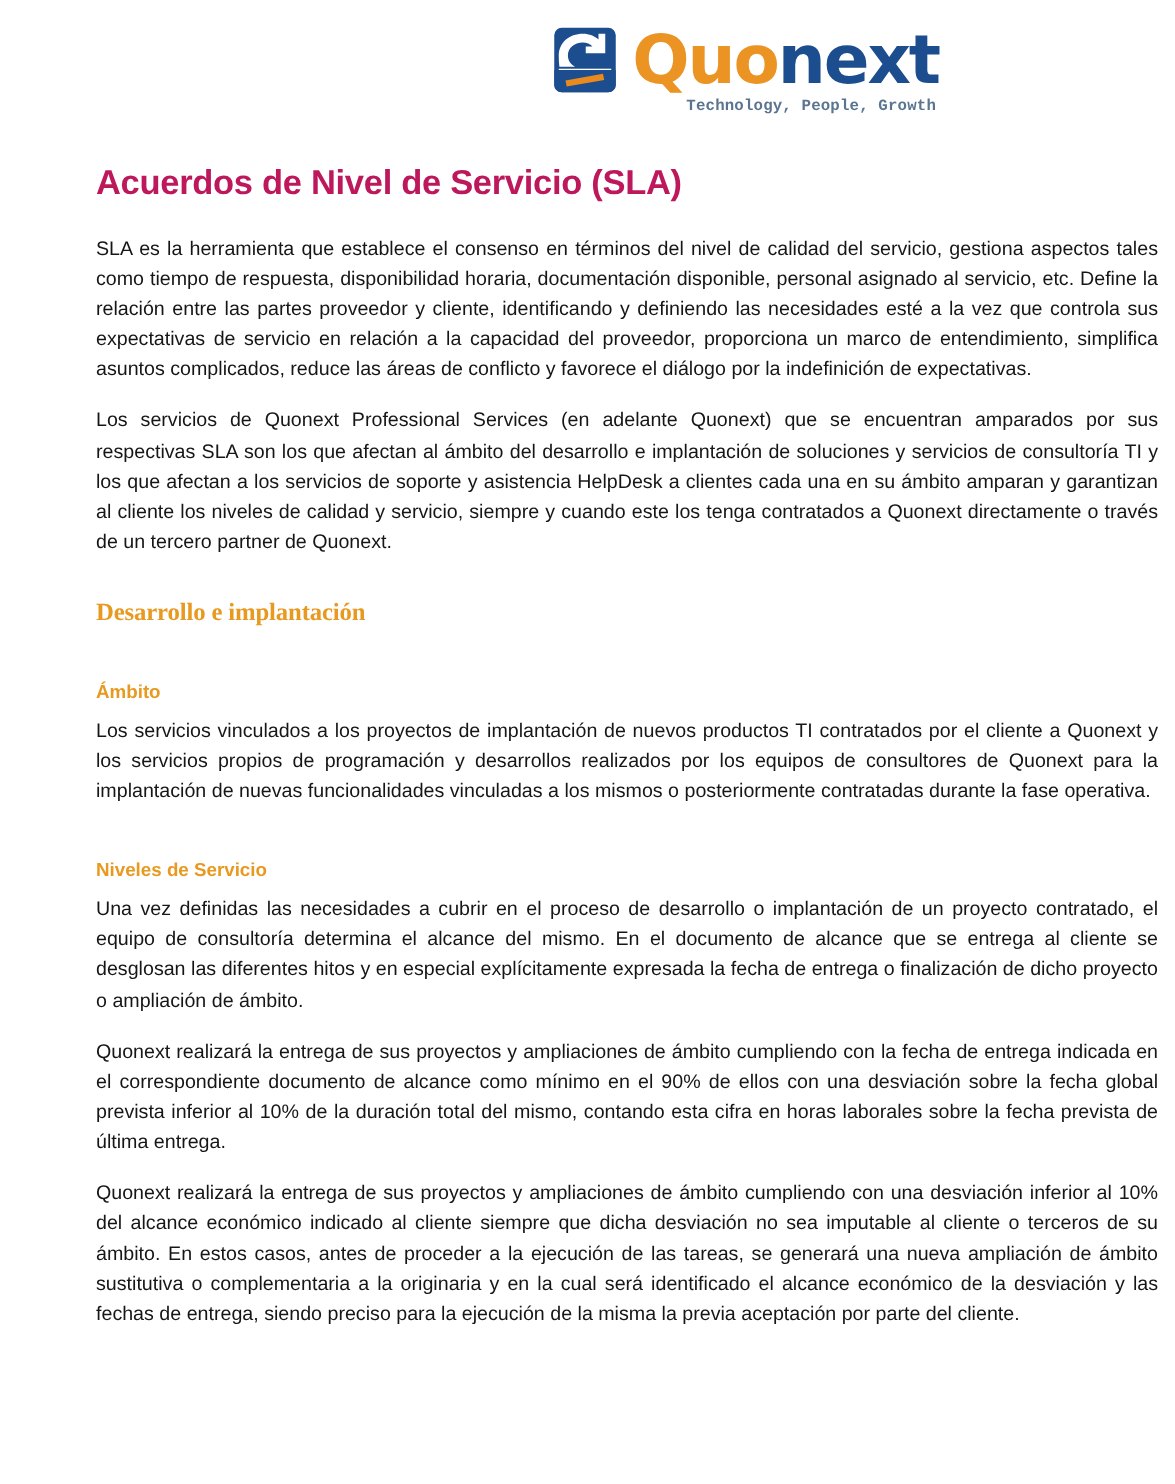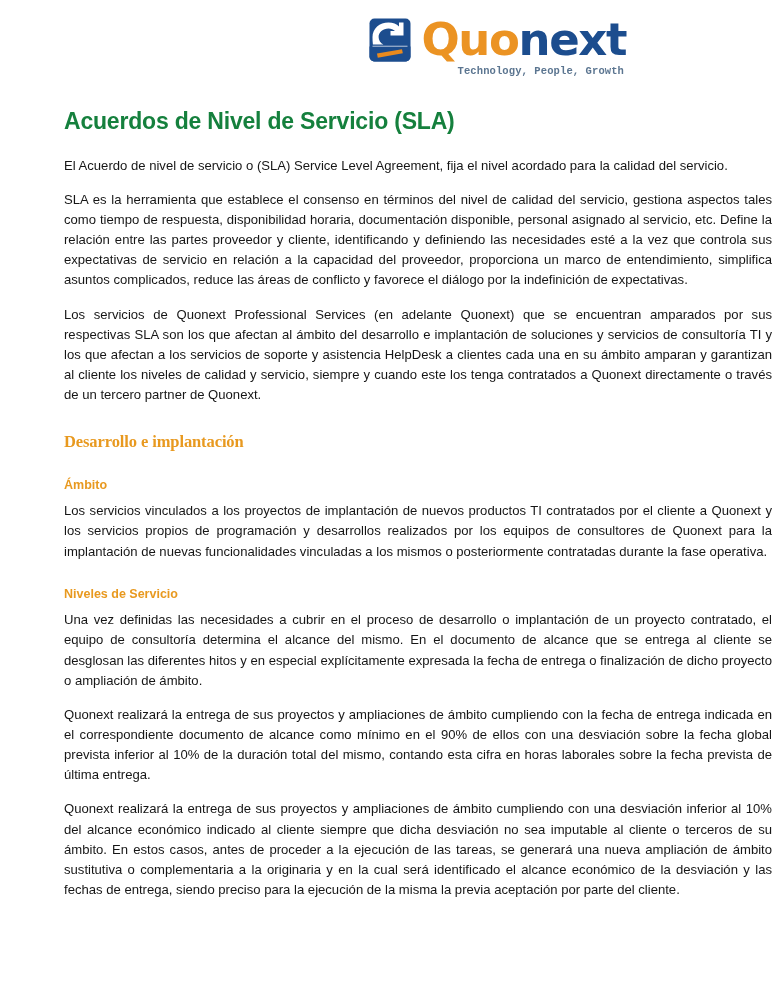--- a/index.html
+++ b/index.html
@@ -84,36 +84,36 @@
     top: 108px;
     width: 708px;
   }
 
   h1.doc-title {
     margin: 0 0 20px 0;
     font-family: "Liberation Sans", sans-serif;
     font-size: 23px;
     font-weight: 700;
     letter-spacing: -0.2px;
-    color: #15803d;
+    color: #be185d;
     line-height: 1.2;
   }
 
   h2.section-heading {
     margin: 26px 0 0 0;
     font-family: Liberation Serif, serif;
     font-size: 16.5px;
     font-weight: 700;
     color: #e8991f;
     line-height: 1.3;
     letter-spacing: -0.1px;
   }
 
   h3.sub-heading {
-    margin: 24px 0 1px 0;
+    margin: 34px 0 1px 0;
     font-family: "Liberation Sans", sans-serif;
     font-size: 12.5px;
     font-weight: 700;
     color: #e8991f;
     line-height: 1.4;
   }
 
   p.body-text {
     margin: 14px 0 0 0;
     font-family: "Liberation Sans", sans-serif;
@@ -153,21 +153,20 @@
         </span>
       </div>
       <div class="logo-tagline">Technology, People, Growth</div>
     </div>
   </header>
 
   <main class="content">
 
     <h1 class="doc-title">Acuerdos de Nivel de Servicio (SLA)</h1>
 
-    <p class="body-text">El Acuerdo de nivel de servicio o (SLA) Service Level Agreement, fija el nivel acordado para la calidad del servicio.</p>
     <p class="body-text">SLA es la herramienta que establece el consenso en términos del nivel de calidad del servicio, gestiona aspectos tales como tiempo de respuesta, disponibilidad horaria, documentación disponible, personal asignado al servicio, etc. Define la relación entre las partes proveedor y cliente, identificando y definiendo las necesidades esté a la vez que controla sus expectativas de servicio en relación a la capacidad del proveedor, proporciona un marco de entendimiento, simplifica asuntos complicados, reduce las áreas de conflicto y favorece el diálogo por la indefinición de expectativas.</p>
     <p class="body-text">Los servicios de Quonext Professional Services (en adelante Quonext) que se encuentran amparados por sus respectivas SLA son los que afectan al ámbito del desarrollo e implantación de soluciones y servicios de consultoría TI y los que afectan a los servicios de soporte y asistencia HelpDesk a clientes cada una en su ámbito amparan y garantizan al cliente los niveles de calidad y servicio, siempre y cuando este los tenga contratados a Quonext directamente o través de un tercero partner de Quonext.</p>
 
     <h2 class="section-heading">Desarrollo e implantación</h2>
 
     <h3 class="sub-heading">Ámbito</h3>
     <p class="body-text first-after-heading">Los servicios vinculados a los proyectos de implantación de nuevos productos TI contratados por el cliente a Quonext y los servicios propios de programación y desarrollos realizados por los equipos de consultores de Quonext para la implantación de nuevas funcionalidades vinculadas a los mismos o posteriormente contratadas durante la fase operativa.</p>
 
     <h3 class="sub-heading">Niveles de Servicio</h3>
     <p class="body-text first-after-heading">Una vez definidas las necesidades a cubrir en el proceso de desarrollo o implantación de un proyecto contratado, el equipo de consultoría determina el alcance del mismo. En el documento de alcance que se entrega al cliente se desglosan las diferentes hitos y en especial explícitamente expresada la fecha de entrega o finalización de dicho proyecto o ampliación de ámbito.</p>

